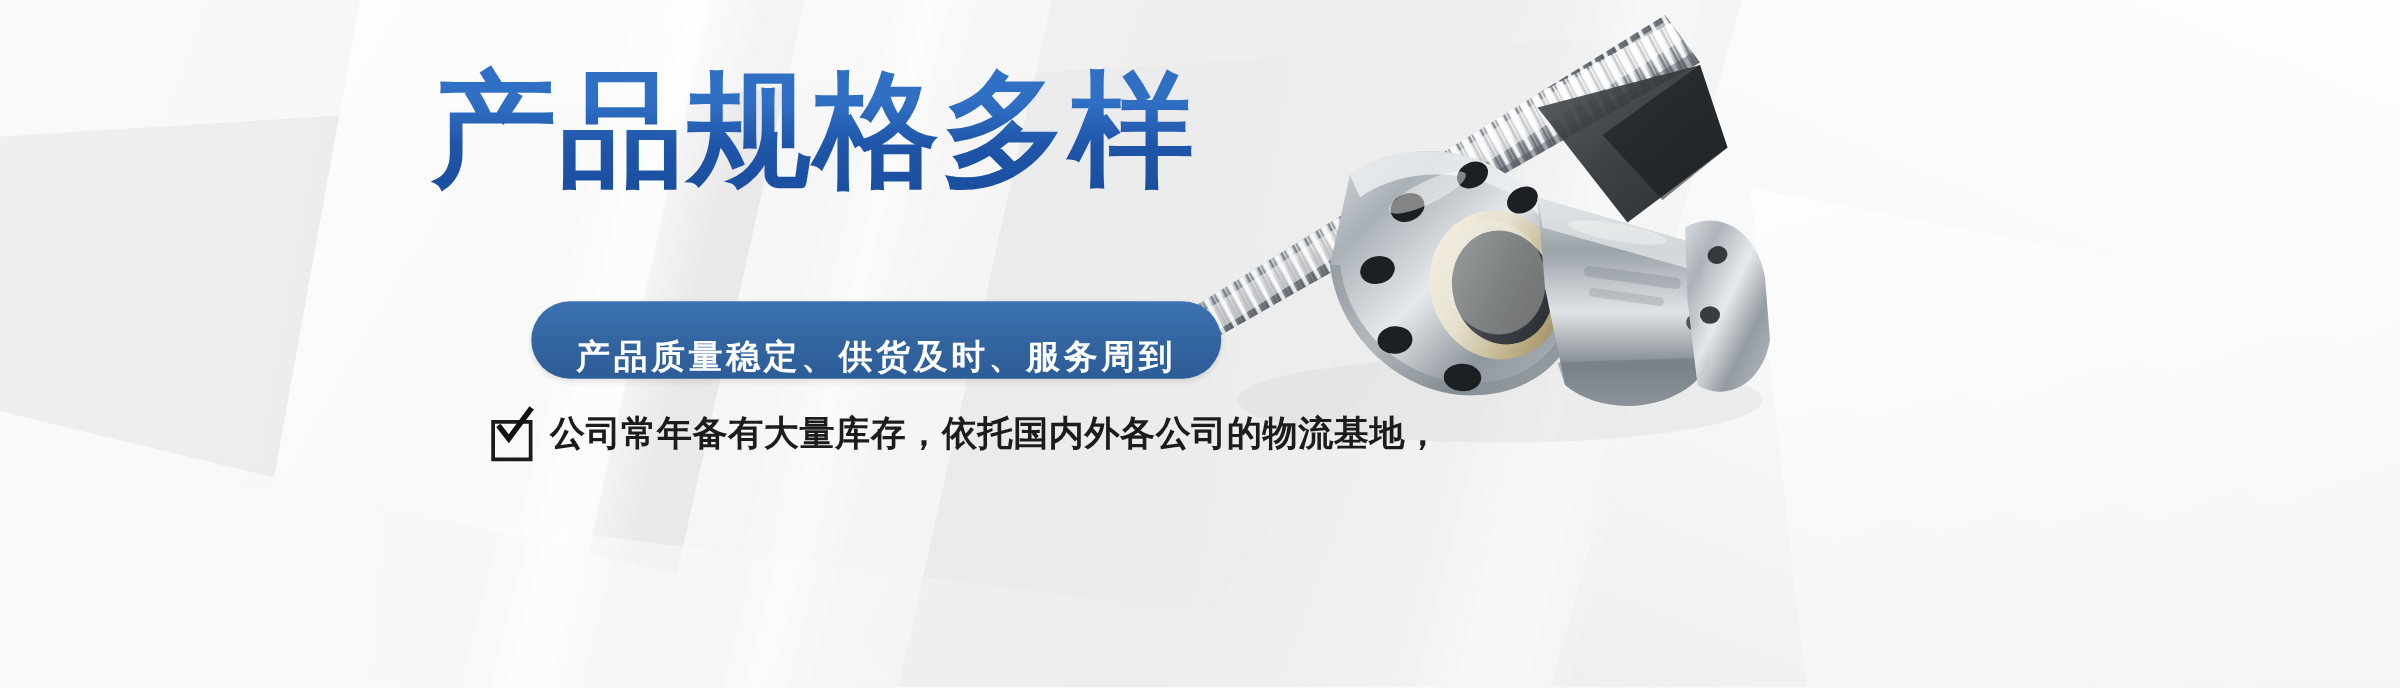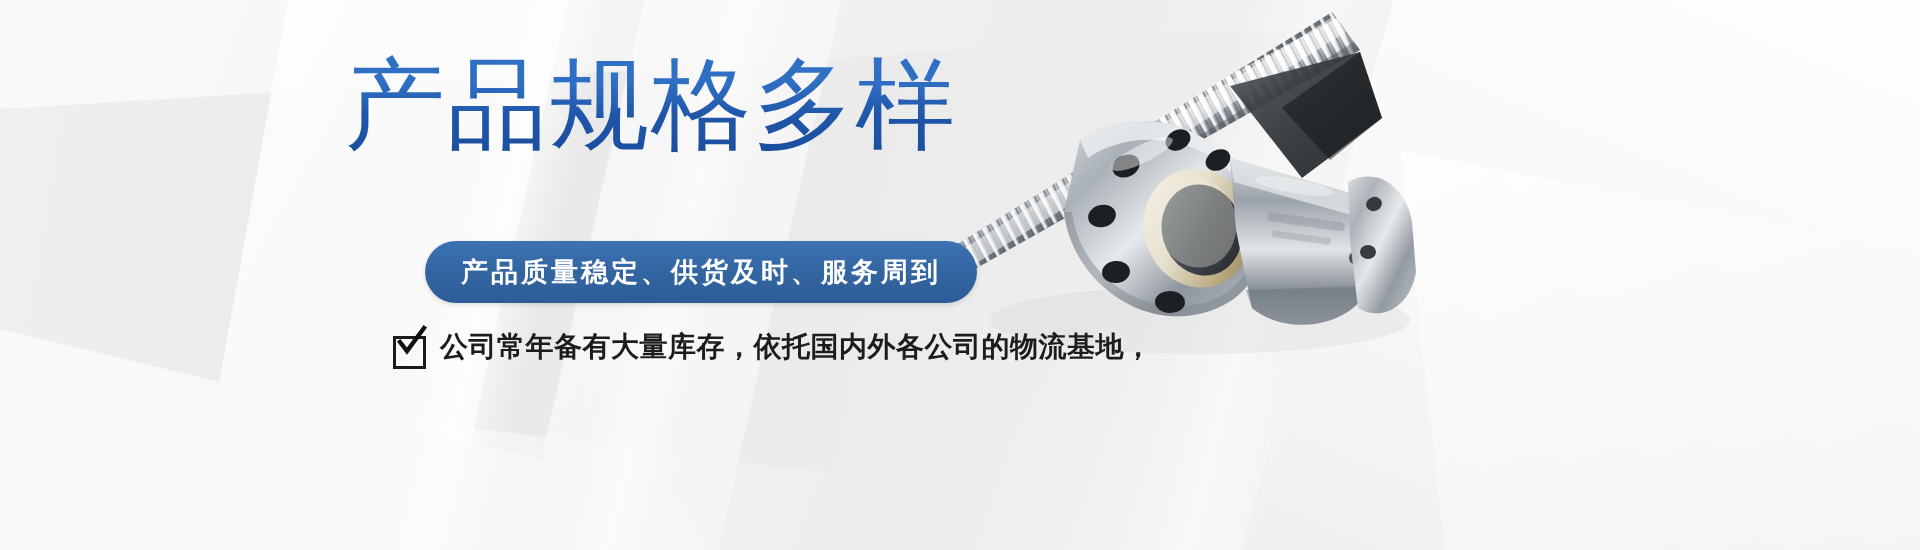--- a/index.html
+++ b/index.html
@@ -65,35 +65,35 @@
   .streak-1{left:430px;width:120px;opacity:.8;}
   .streak-2{left:630px;width:90px;opacity:.65;}
   .streak-3{left:1180px;width:150px;opacity:.5;}
 
   
   .content{position:absolute;left:0;top:0;width:100%;height:100%;}
 
   .headline{
     position:absolute;left:345px;top:52px;
     font-size:100px;line-height:1.05;
-    font-weight:normal;
+    font-weight:bold;
     letter-spacing:2px;
     background:linear-gradient(180deg,#2f6fc4 0%,#2f6fc4 28%,#1f55a8 62%,#1a4d9e 100%);
     -webkit-background-clip:text;background-clip:text;
     color:transparent;
     -webkit-text-fill-color:transparent;
     white-space:nowrap;
     text-shadow:none;
   }
 
   .pill{
     position:absolute;left:425px;top:241px;
     height:62px;
     padding:0 36px;
-    display:flex;align-items:center;
+    display:flex;align-items:flex-end;
     border-radius:34px;
     background:linear-gradient(180deg,#3c72b4 0%,#32649f 55%,#2d5d98 100%);
     box-shadow:0 2px 5px rgba(0,0,0,.12);
   }
   .pill-text{
     color:#ffffff;
     font-size:27px;
     font-weight:bold;
     letter-spacing:3px;
     white-space:nowrap;

